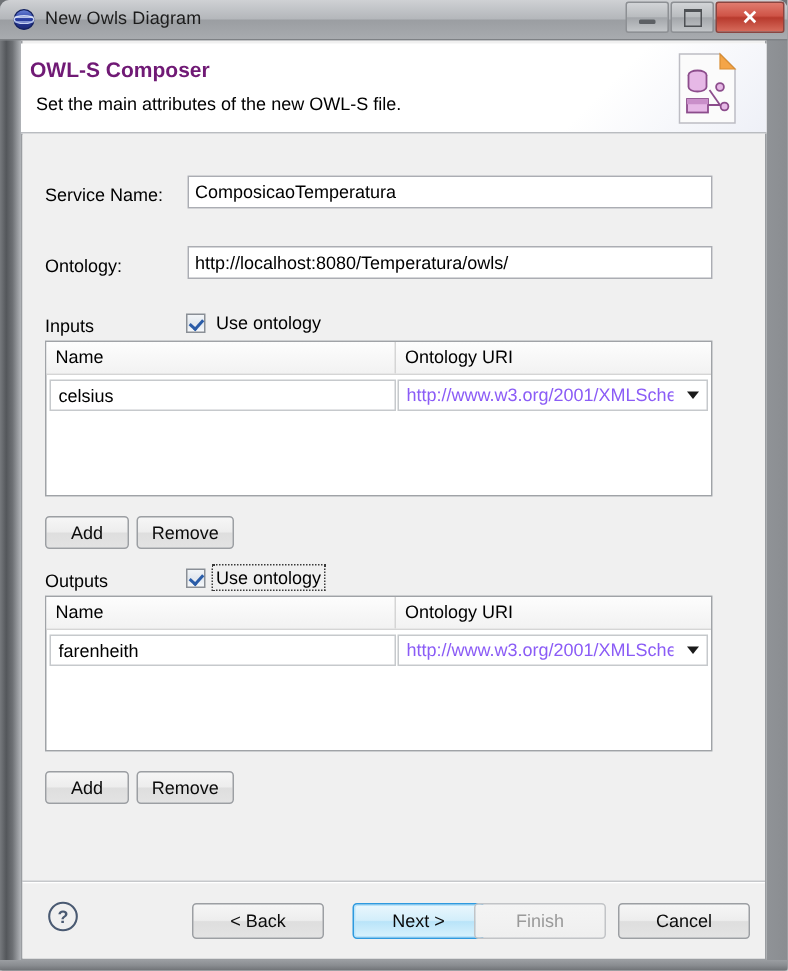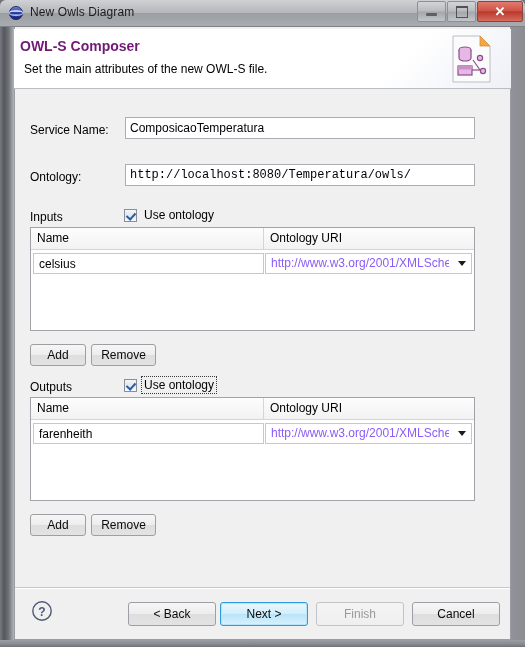--- a/index.html
+++ b/index.html
@@ -275,20 +275,21 @@
     white-space: nowrap;
     cursor: default;
     display: flex; align-items: center; justify-content: center;
   }
   .btn.disabled { color: #9a9a9a; border-color: #c2c4c7;
     background: linear-gradient(to bottom, #f4f4f4 0%, #efefef 100%); text-align: right; }
   .btn.default {
     border: 1px solid #2e9adf;
     box-shadow: inset 0 0 0 1px #b8e4fb;
     background: linear-gradient(to bottom, #eaf7fd 0%, #d3eefb 48%, #b9e4f9 52%, #d9f2fd 100%);
+    margin-left: 15px;
   }
 
   
   .footer-sep {
     position: absolute;
     left: 15px; top: 587px;
     width: 495px; height: 0;
     border-top: 1px solid #c6c8cb;
     border-bottom: 1px solid #ffffff;
   }
@@ -374,21 +375,21 @@
       </svg>
     </span>
   </div>
 
   <div class="form">
 
     <span class="lbl" style="left:15px; top:33px;">Service Name:</span>
     <input class="textfield" style="left: 110px; top: 27px; width: 350px;" value="ComposicaoTemperatura">
 
     <span class="lbl" style="left:15px; top:80px;">Ontology:</span>
-    <input class="textfield" style="left: 110px; top: 74px; width: 350px; font-family: Liberation Mono, monospace;" value="http://localhost:8080/Temperatura/owls/">
+    <input class="textfield" style="left: 110px; top: 74px; width: 350px;" value="http://localhost:8080/Temperatura/owls/">
 
     <span class="lbl" style="left:15px; top:120px;">Inputs</span>
     <div class="cbwrap" style="left:109px; top:117px;">
       <span class="cbox"></span>
       <span class="cblabel">Use ontology</span>
     </div>
 
     <div class="table" style="left:15px; top:137px; width:445px; height:104px;">
       <div class="thead">
         <div class="th c1">Name</div>

